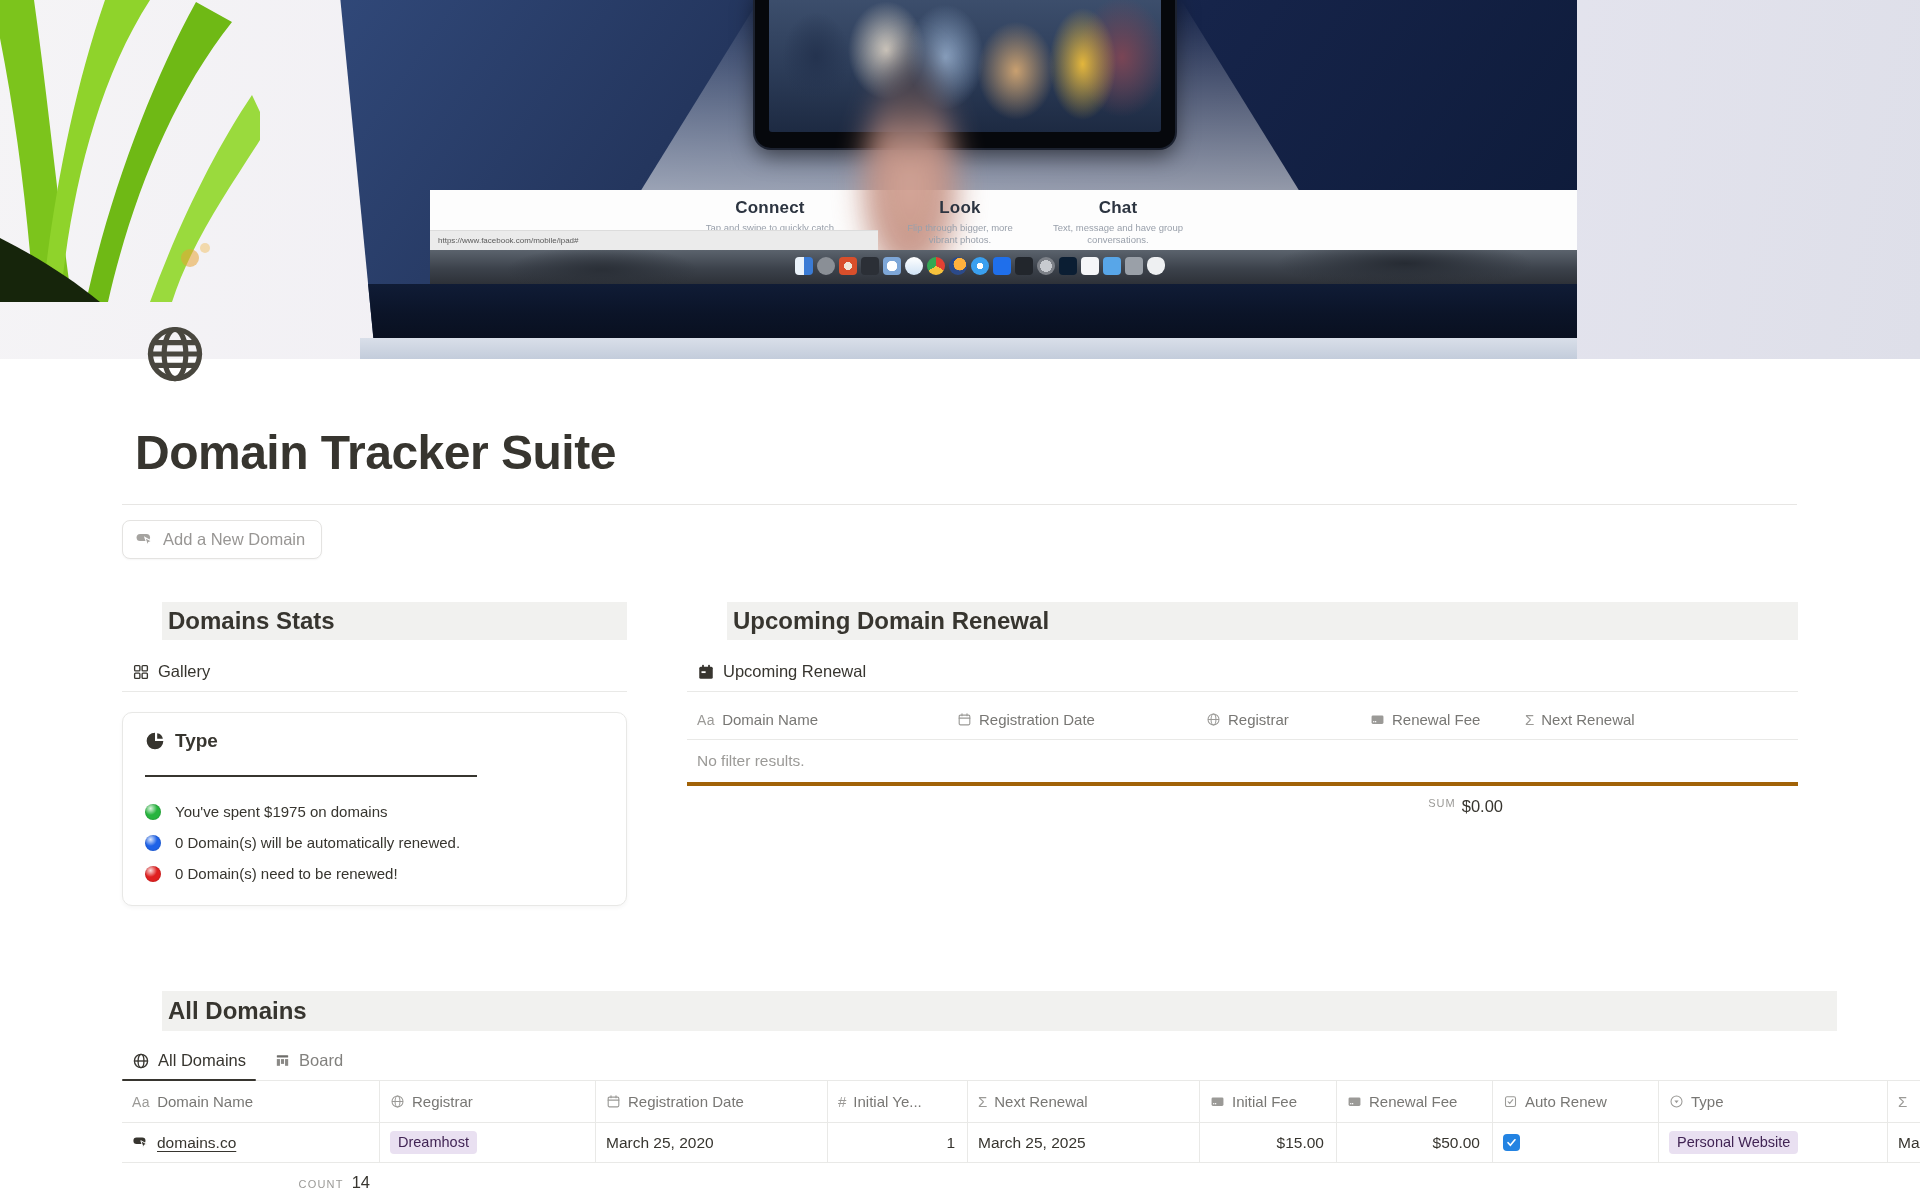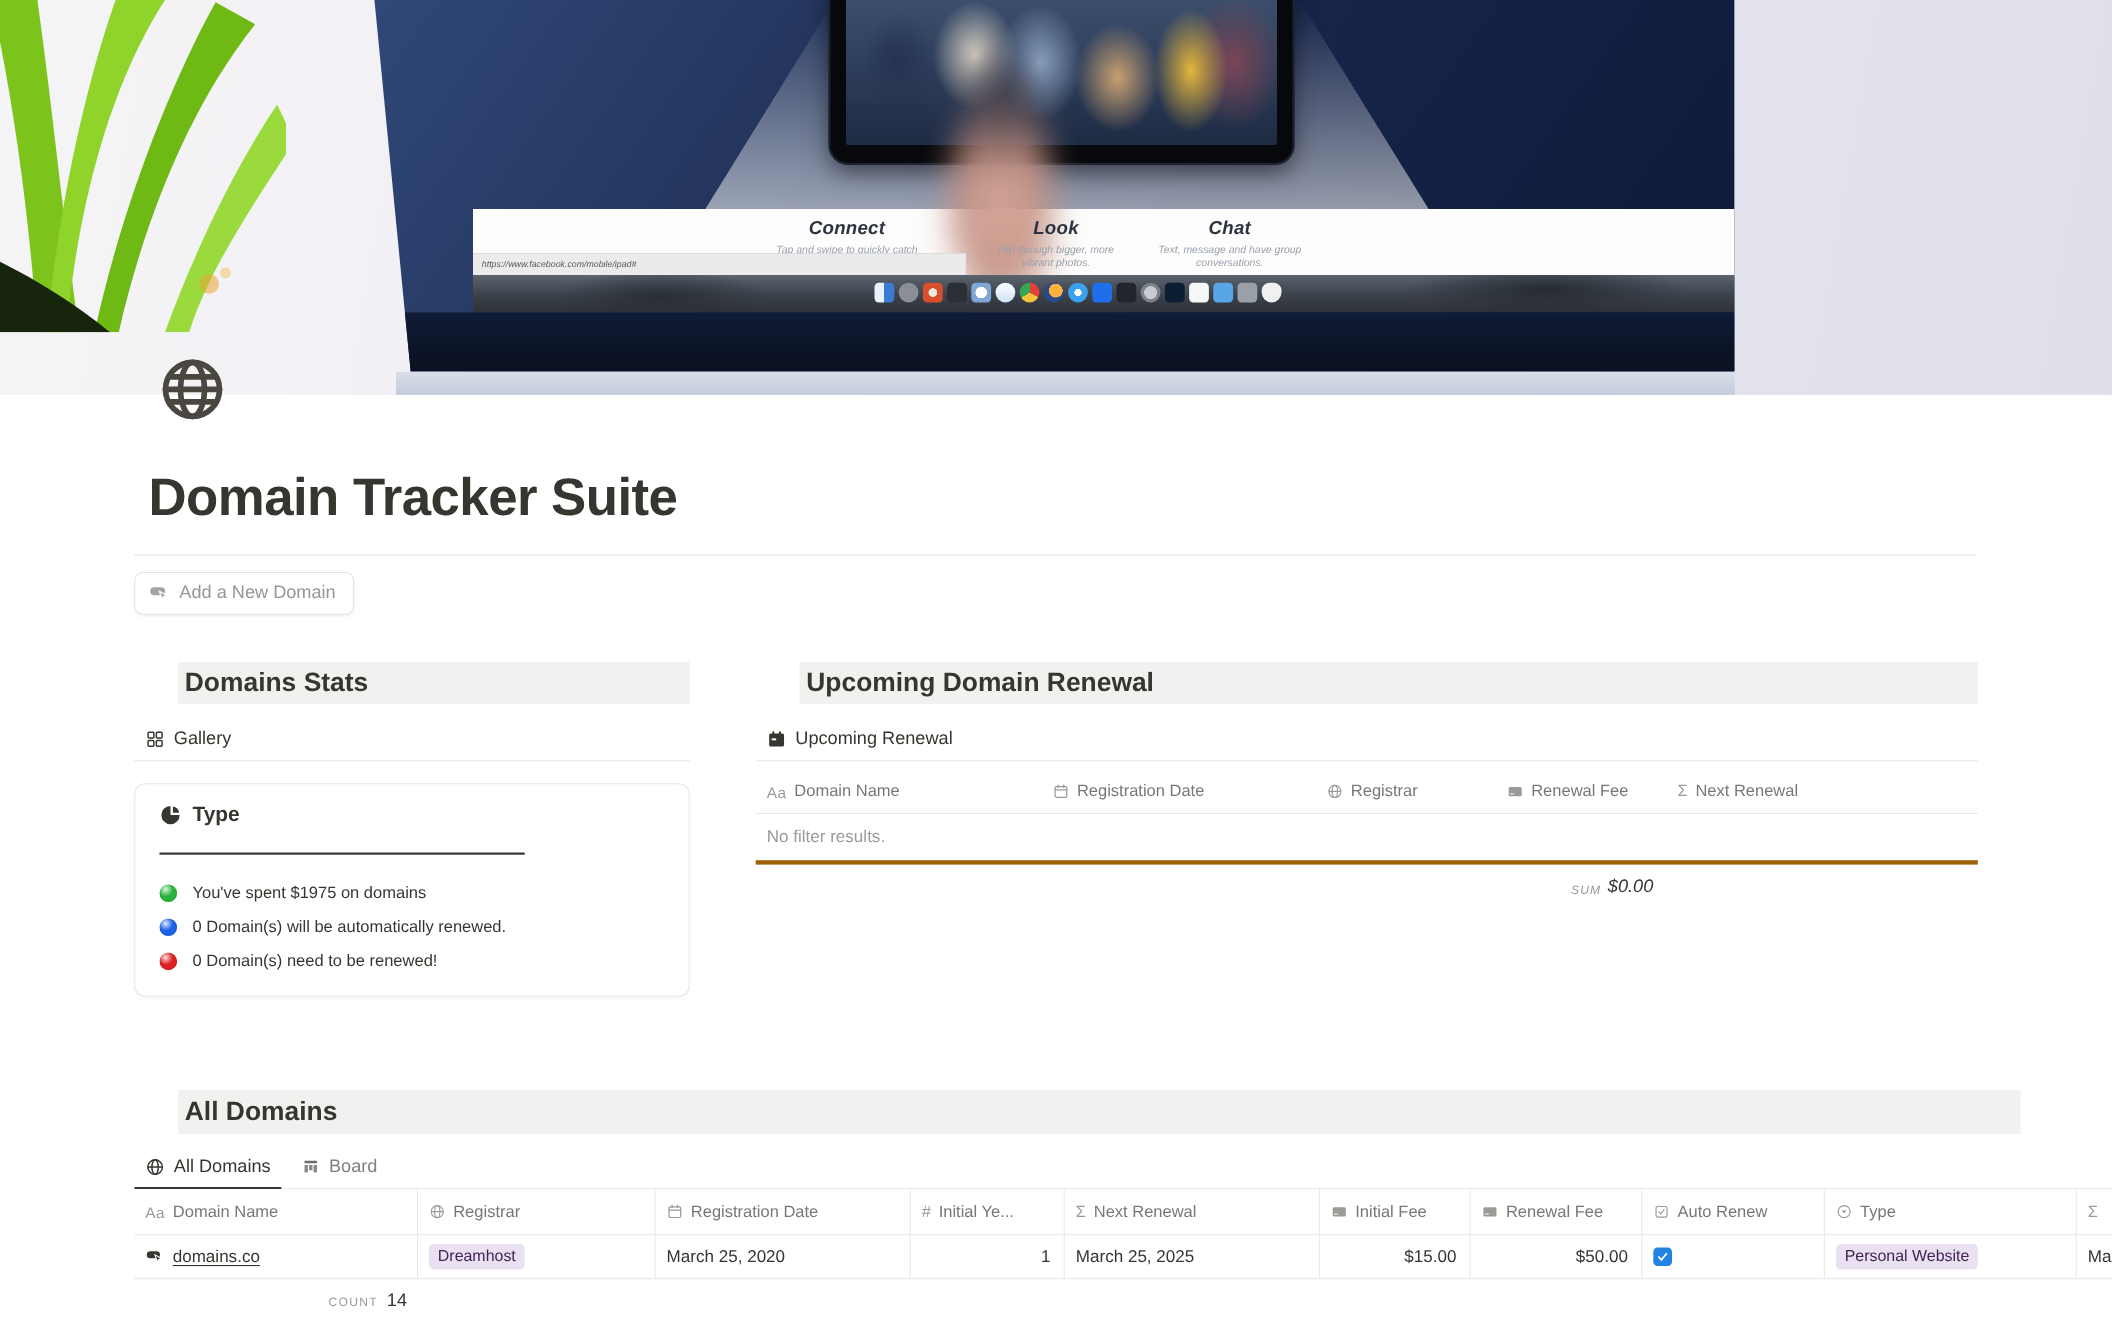--- a/index.html
+++ b/index.html
@@ -4,21 +4,21 @@
 <style>
   * { margin:0; padding:0; box-sizing:border-box; }
   html,body { width:1920px; height:1199px; overflow:hidden; background:#fff; }
   body { font-family:"Liberation Sans","DejaVu Sans",sans-serif; color:#37352f; }
   .page { position:relative; width:1920px; height:1199px; background:#fff; overflow:hidden; }
 
   
   .cover { position:relative; width:1920px; height:359px; overflow:hidden;
            background:linear-gradient(100deg,#f5f4f6 0%,#efedf3 40%,#e4e4ee 75%,#dedfe9 100%); }
   .monitor { position:absolute; left:310px; top:0; width:1267px; height:338px;
-             clip-path:polygon(2.4% 0,100% 0,100% 100%,5% 100%);font-style:italic; }
+             clip-path:polygon(2.4% 0,100% 0,100% 100%,5% 100%); }
   .screen { position:absolute; inset:0;
             background:linear-gradient(125deg,#31497a 0%,#24365e 30%,#16244a 60%,#0d1a38 100%); }
   .page-glow { position:absolute; left:330px; top:0; width:660px; height:192px;
                background:linear-gradient(180deg,rgba(255,255,255,0) 0%,rgba(255,255,255,.55) 100%);
                clip-path:polygon(18% 0,82% 0,100% 100%,0 100%); }
   .white-band { position:absolute; left:120px; top:190px; right:0; height:62px; background:#fdfdfd; }
   .ipad { position:absolute; left:445px; top:-16px; width:420px; height:164px; background:#06080c;
           border-radius:16px; box-shadow:0 0 0 2px #1c2230,0 8px 22px rgba(0,0,0,.55); }
   .ipad-photo { position:absolute; left:14px; right:14px; top:12px; bottom:16px; border-radius:3px; overflow:hidden;
     background:
@@ -86,22 +86,22 @@
                     radial-gradient(circle at 50% 50%,var(--c) 55%,rgba(0,0,0,.35) 100%),var(--c); }
 
   
   .u-head { margin-top:8px; display:flex; height:40px; align-items:center; border-bottom:1px solid #e9e9e7; }
   .u-head .hcell { display:flex; align-items:center; gap:7px; padding-left:10px; font-size:15px; color:#787774;
                    height:100%; cursor:pointer; }
   .u-empty { height:46px; display:flex; align-items:center; padding-left:10px; font-size:15.5px; color:#9b9a97;
              border-bottom:4px solid #a16207; }
   .u-sum { height:40px; display:flex; align-items:center; }
   .u-sum .spacer { width:673px; }
-  .u-sum .sum-cell { width:155px; display:flex; justify-content:flex-end; align-items:flex-end; gap:6px;
-                     padding-right:12px; cursor:pointer;font-style:italic; }
+  .u-sum .sum-cell { width:155px; display:flex; justify-content:flex-end; align-items:flex-start; gap:6px;
+                     padding-right:12px; cursor:pointer; }
   .sum-label { font-size:11px; letter-spacing:1px; color:#9b9a97; }
   .sum-value { font-size:16.5px; color:#37352f; }
 
   
   .all { margin-top:85px; }
   .all .sec-h { width:1675px; height:40px; }
   .all .view-bar { width:1798px; margin-top:10px; }
   .t-head { display:flex; height:42px; width:1990px; border-bottom:1px solid #e9e9e7; }
   .t-head .hcell { display:flex; align-items:center; gap:7px; padding-left:10px; font-size:15px; color:#787774;
                    border-right:1px solid #e9e9e7; overflow:hidden; white-space:nowrap; cursor:pointer; }

